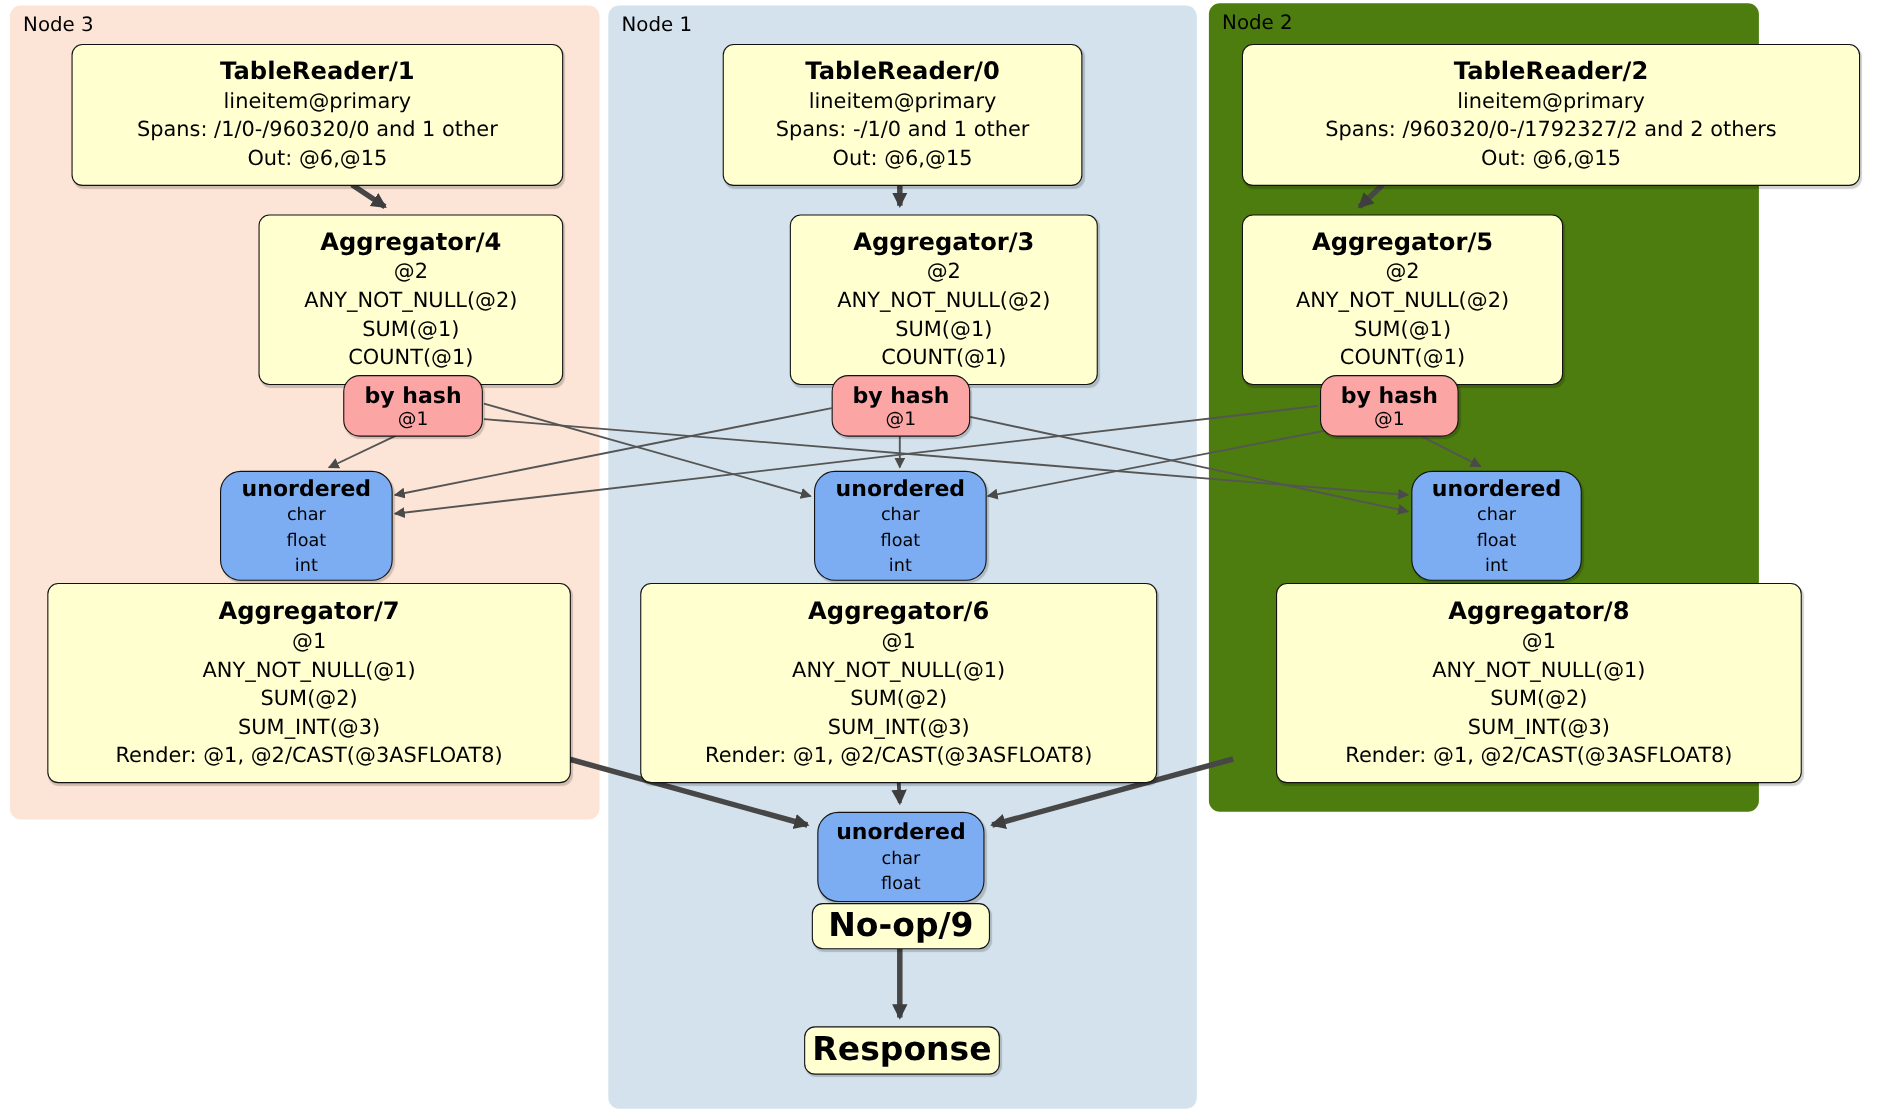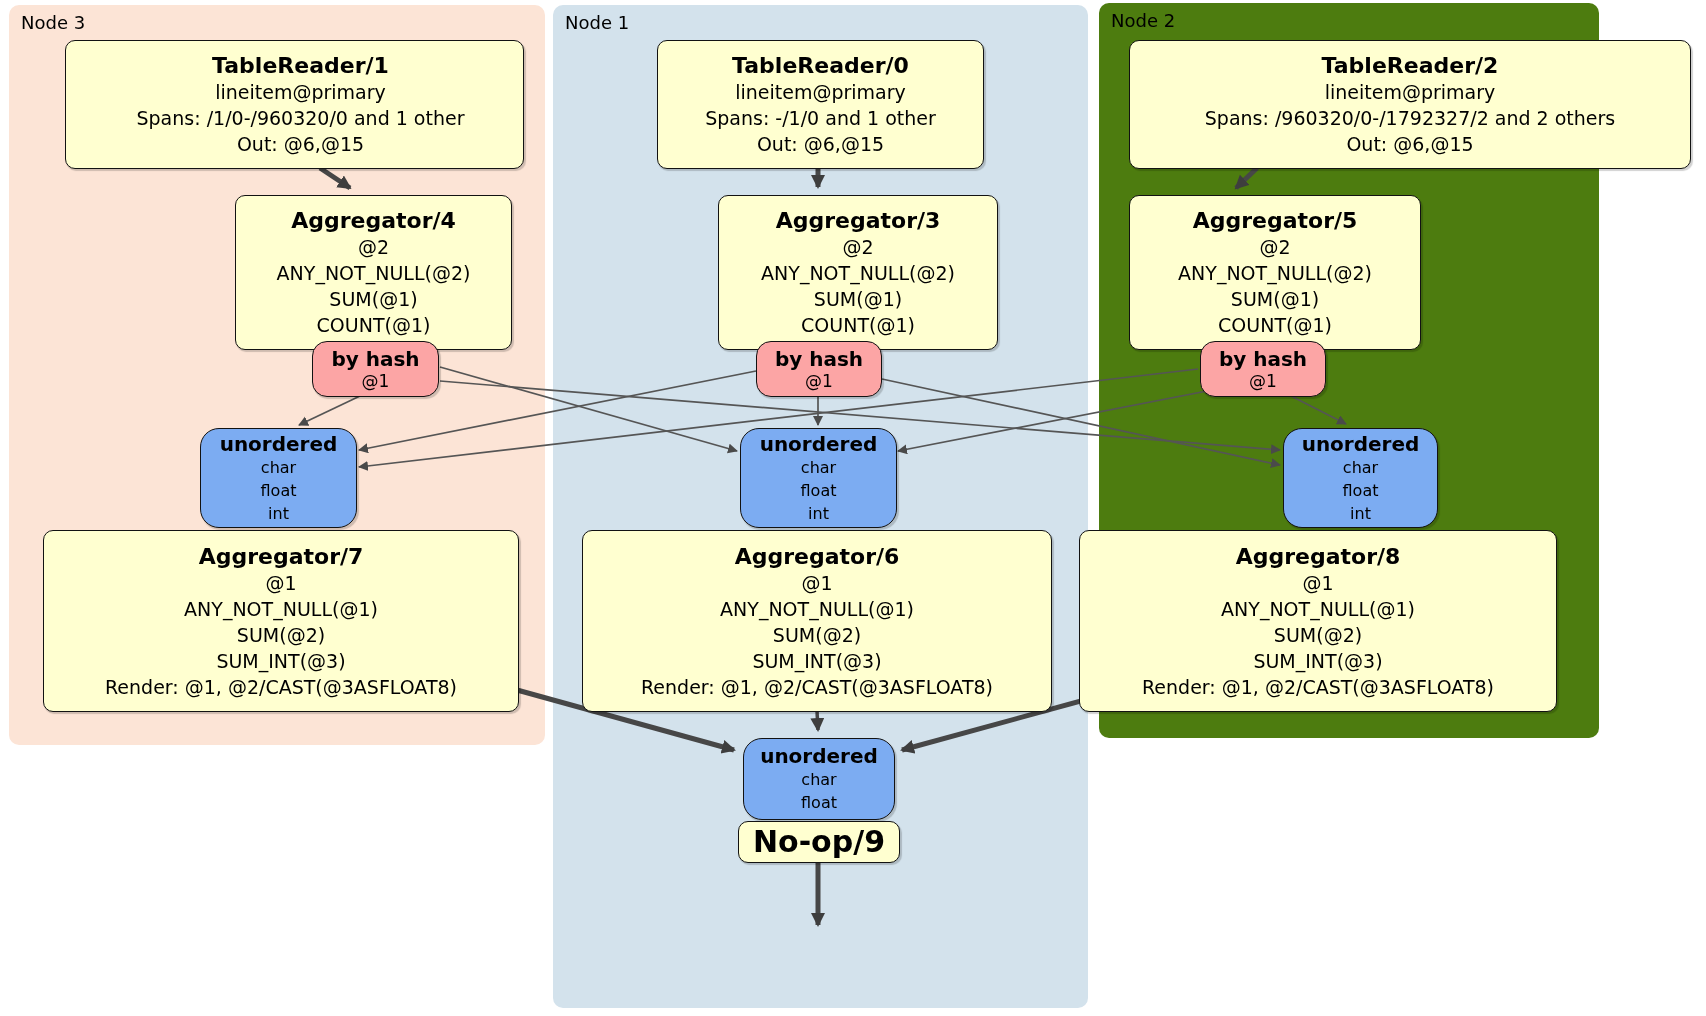--- a/index.html
+++ b/index.html
@@ -25,38 +25,38 @@
   .router{background:#fca5a5;border-radius:15px;}
   .sync{background:#7cacf2;border-radius:19px;}
   .t{font-weight:bold;font-size:22px;line-height:27px;white-space:nowrap;}
   .l{font-size:19px;line-height:26px;white-space:nowrap;}
   .router .t{font-size:20px;line-height:24px;}
   .router .l{font-size:17px;line-height:21px;}
   .sync .t{font-size:20px;line-height:24px;}
   .sync .l{font-size:16px;line-height:23px;}
   .single .t{font-size:30px;line-height:26px;}
   
-  .pos-tr1 {left:65px;  top:40px;  width:445px; height:127px;padding-left:12px;}
+  .pos-tr1 {left:65px;  top:40px;  width:445px; height:127px;}
   .pos-agg4{left:235px; top:195px; width:275px; height:153px;}
   .pos-bh3 {left:312px; top:341px; width:125px; height:54px;}
   .pos-u3  {left:200px; top:428px; width:155px; height:98px;}
   .pos-agg7{left:43px;  top:530px; width:474px; height:180px;}
   .pos-tr0 {left:657px; top:40px;  width:325px; height:127px;}
   .pos-agg3{left:680px; top:195px; width:278px; height:153px;margin-left:38px;}
   .pos-bh1 {left:756px; top:341px; width:124px; height:54px;}
   .pos-u1  {left:740px; top:428px; width:155px; height:98px;}
   .pos-agg6{left:582px; top:530px; width:468px; height:180px;}
   .pos-uf  {left:743px; top:738px; width:150px; height:80px;}
   .pos-noop{left:738px; top:821px; width:160px; height:40px;}
   .pos-resp{left:731px; top:933px; width:176px; height:42px;}
   .pos-tr2 {left:1129px;top:40px;  width:560px; height:127px;}
   .pos-agg5{left:1129px;top:195px; width:290px; height:153px;}
   .pos-bh2 {left:1200px;top:341px; width:124px; height:54px;}
   .pos-u2  {left:1283px;top:428px; width:153px; height:98px;}
-  .pos-agg8{left:1079px;top:530px; width:476px; height:180px;}
+  .pos-agg8{left:1160px;top:530px; width:476px; height:180px;}
 </style>
 </head>
 <body>
 
 <div class="canvas">
 
   <div class="region region-node3">
     <div class="region-label">Node 3</div>
   </div>
   <div class="region region-node1">
@@ -161,20 +161,23 @@
     <div class="l">Render: @1, @2/CAST(@3ASFLOAT8)</div>
   </div>
   <div class="box sync pos-uf">
     <div class="t">unordered</div>
     <div class="l">char</div>
     <div class="l">float</div>
   </div>
   <div class="box proc single pos-noop">
     <div class="t">No-op/9</div>
   </div>
+  <div class="box proc single pos-resp">
+    <div class="t">Response</div>
+  </div>
 
   <div class="box proc pos-tr2">
     <div class="t">TableReader/2</div>
     <div class="l">lineitem@primary</div>
     <div class="l">Spans: /960320/0-/1792327/2 and 2 others</div>
     <div class="l">Out: @6,@15</div>
   </div>
   <div class="box proc pos-agg5">
     <div class="t">Aggregator/5</div>
     <div class="l">@2</div>

